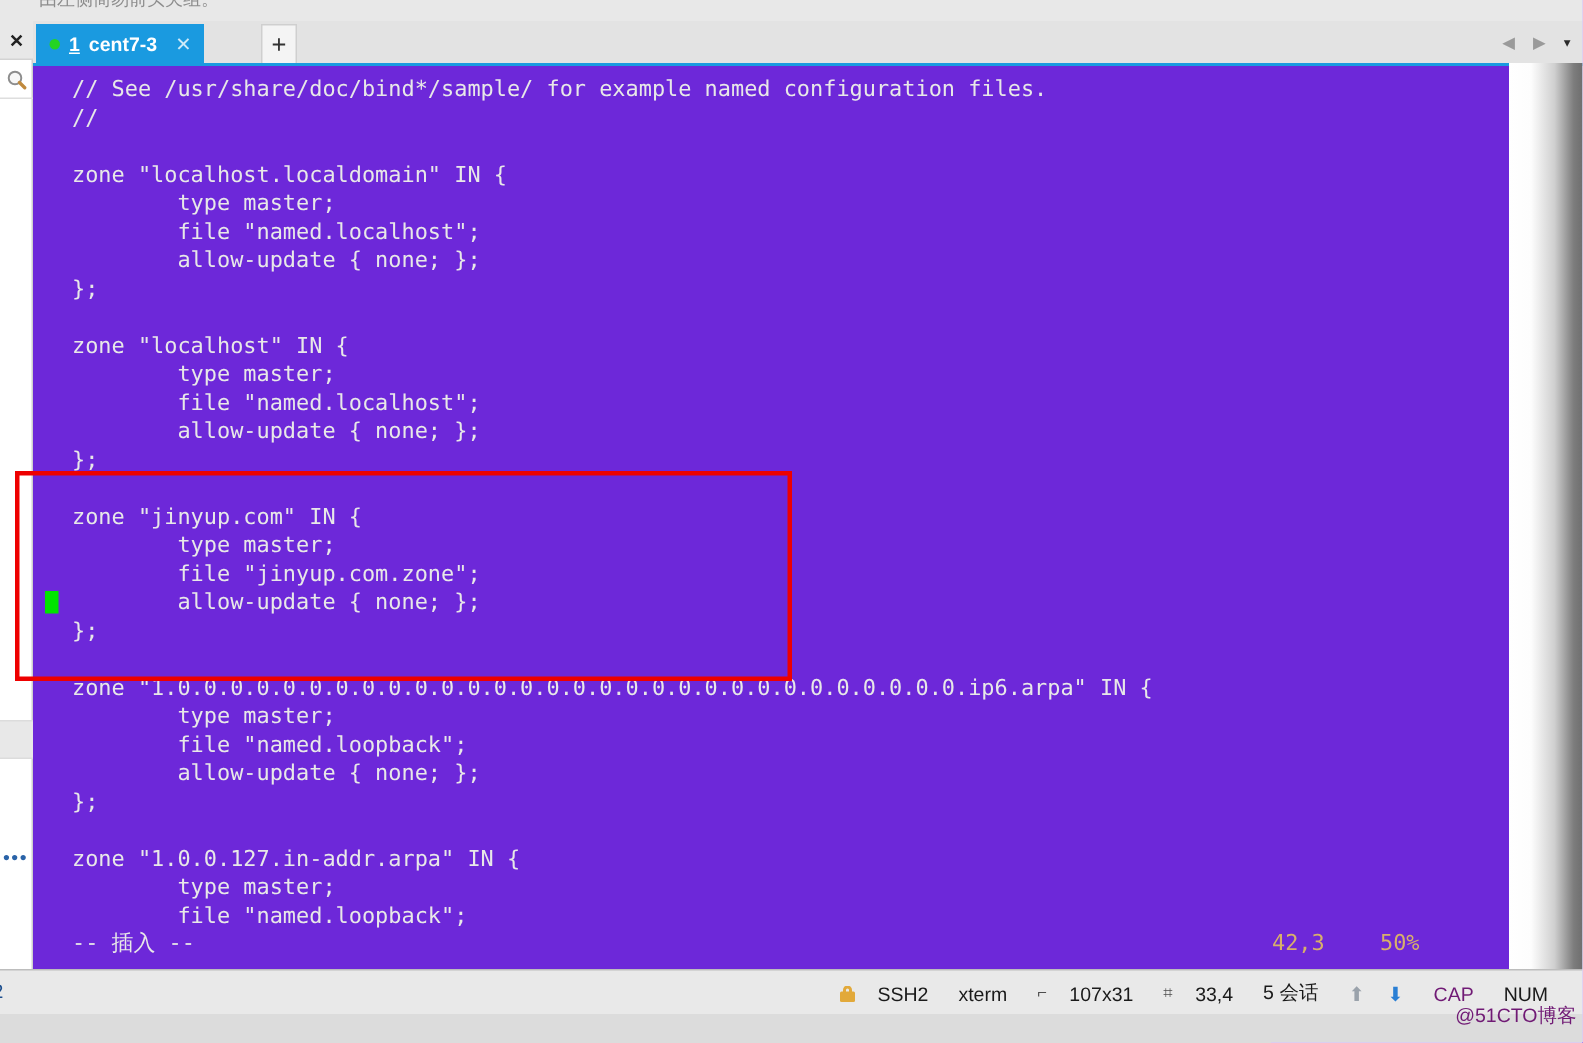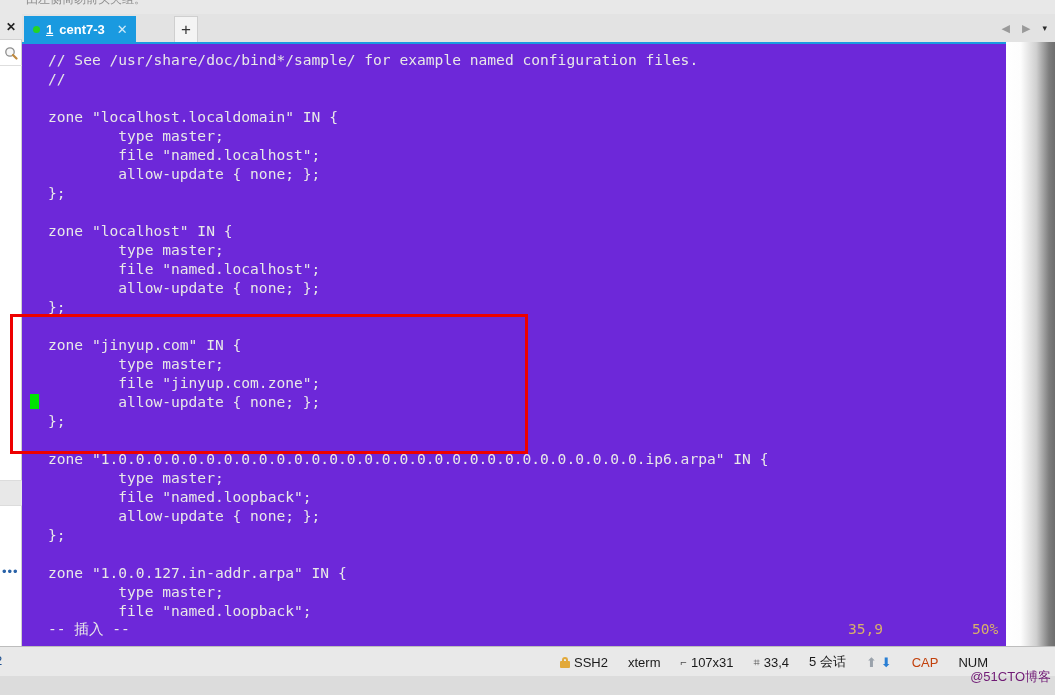--- a/index.html
+++ b/index.html
@@ -101,21 +101,21 @@
   }
 
   
   .vim-status {
     position: absolute; left: 0; bottom: 8px; width: 984px; height: 19px;
     color: #e8e8e8; font-family: "DejaVu Sans Mono", "Liberation Mono", monospace;
     font-size: 14.6px; line-height: 19px;
   }
   .vim-status .mode { position: absolute; left: 26px; top: 0; }
   .vim-status .pos  { position: absolute; left: 826px; top: 0; color: #d8b06a; }
-  .vim-status .pct  { position: absolute; left: 950px; top: 0; color: #d8b06a; }
+  .vim-status .pct  { position: absolute; left: 898px; top: 0; color: #d8b06a; }
 
   
   .tscroll {
     position: absolute; left: 984px; top: 2px; width: 22px; height: 602px;
     background: #f0f0f0; border-left: 1px solid #c8c8c8;
   }
   .tscroll .arr {
     position: absolute; left: 0; width: 22px; height: 20px;
     display: flex; align-items: center; justify-content: center;
     color: #4a4a4a; font-size: 10px;
@@ -149,22 +149,22 @@
     font-size: 13px; color: #1a1a1a;
   }
   .statusbar .left-num {
     position: absolute; left: -5px; top: 6px;
     color: #1d4f8f; font-size: 13px;
   }
   .sb-items {
     position: absolute; left: 560px; top: 0; height: 30px;
     display: flex; align-items: center; gap: 20px;
   }
-  .sb-item { display: flex; align-items: center; gap: 4px; white-space: nowrap; }
-  .sb-item.dim { color: #c2410c; }
+  .sb-item { display: flex; align-items: center; gap: 15px; white-space: nowrap; }
+  .sb-item.dim { color: #701a75; }
   .lock {
     width: 10px; height: 11px; position: relative; display: inline-block;
   }
   .lock .body { position: absolute; left: 0; bottom: 0; width: 10px; height: 7px; background: #e2a93a; border-radius: 1px; }
   .lock .shackle { position: absolute; left: 2px; top: 0; width: 6px; height: 5px; border: 2px solid #e2a93a; border-bottom: none; border-radius: 3px 3px 0 0; }
   .arrow-up { color: #9aa2ab; font-size: 13px; }
   .arrow-dn { color: #2a7fd4; font-size: 13px; }
   .sb-icon-term { color: #4d4d4d; font-size: 11px; }
 
   .watermark {
@@ -212,21 +212,21 @@
     </div>
   </div>
 
   <div class="term-wrap">
     <div class="term-accent"></div>
 
     <div class="terminal" id="term"><div class="line"><span>// See /usr/share/doc/bind*/sample/ for example named configuration files.</span></div><div class="line"><span>//</span></div><div class="line"><span></span></div><div class="line"><span>zone "localhost.localdomain" IN {</span></div><div class="line"><span>        type master;</span></div><div class="line"><span>        file "named.localhost";</span></div><div class="line"><span>        allow-update { none; };</span></div><div class="line"><span>};</span></div><div class="line"><span></span></div><div class="line"><span>zone "localhost" IN {</span></div><div class="line"><span>        type master;</span></div><div class="line"><span>        file "named.localhost";</span></div><div class="line"><span>        allow-update { none; };</span></div><div class="line"><span>};</span></div><div class="line"><span></span></div><div class="line"><span>zone "jinyup.com" IN {</span></div><div class="line"><span>        type master;</span></div><div class="line"><span>        file "jinyup.com.zone";</span></div><div class="line cursor-line"><span class="cursor-block"></span><span>        allow-update { none; };</span></div><div class="line"><span>};</span></div><div class="line"><span></span></div><div class="line"><span>zone "1.0.0.0.0.0.0.0.0.0.0.0.0.0.0.0.0.0.0.0.0.0.0.0.0.0.0.0.0.0.0.ip6.arpa" IN {</span></div><div class="line"><span>        type master;</span></div><div class="line"><span>        file "named.loopback";</span></div><div class="line"><span>        allow-update { none; };</span></div><div class="line"><span>};</span></div><div class="line"><span></span></div><div class="line"><span>zone "1.0.0.127.in-addr.arpa" IN {</span></div><div class="line"><span>        type master;</span></div><div class="line"><span>        file "named.loopback";</span></div></div>
 
     <div class="vim-status">
       <span class="mode">-- 插入 --</span>
-      <span class="pos">35,9</span>
+      <span class="pos">42,3</span>
       <span class="pct">50%</span>
     </div>
 
     <div class="tscroll">
       <div class="arr up">⌃</div>
       <div class="thumb"></div>
       <div class="arr down">⌄</div>
     </div>
   </div>
 

